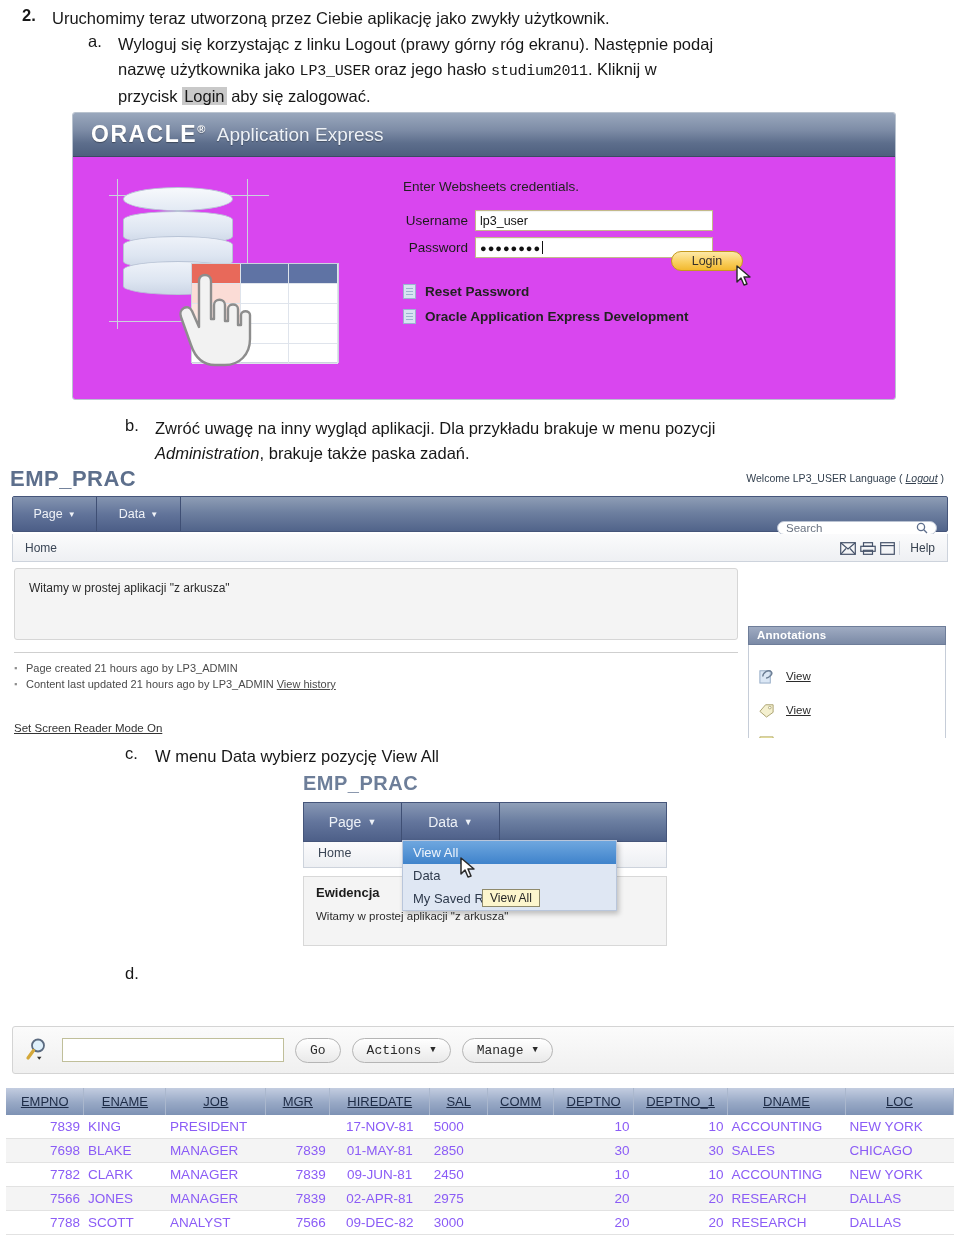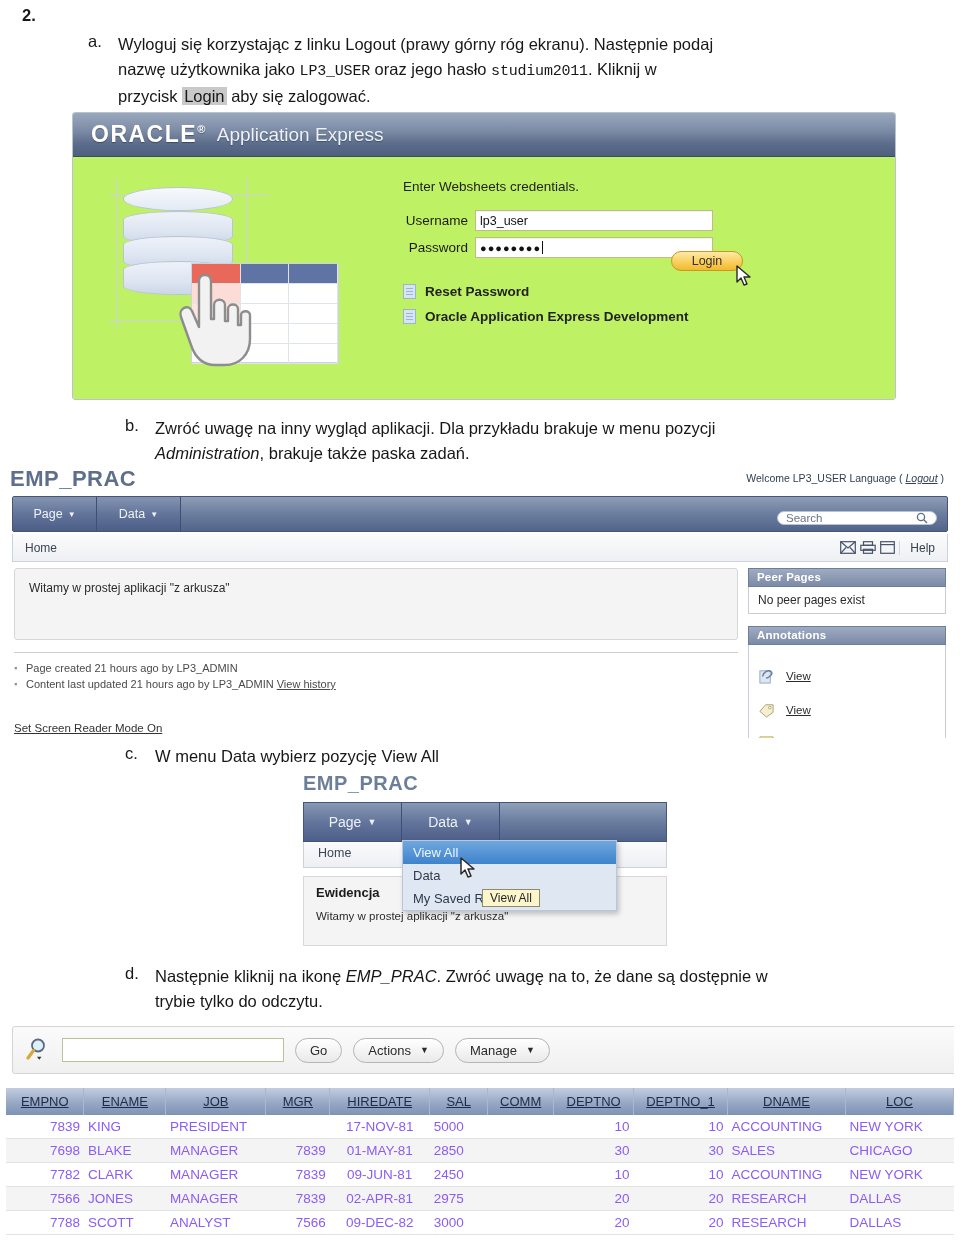--- a/index.html
+++ b/index.html
@@ -44,21 +44,21 @@
   .oracle-logo {
     color:#ffffff; font-size:23px; font-weight:bold; letter-spacing:1.5px;
     font-family:"Liberation Sans", sans-serif;
     text-shadow:0 1px 1px rgba(0,0,0,.35);
   }
   .oracle-logo sup { font-size:11px; vertical-align:super; }
   .apex-title {
     color:#eef2f7; font-size:19px; margin-left:10px; font-weight:400;
     text-shadow:0 1px 1px rgba(0,0,0,.3);
   }
-  .apex-body { position:relative; height:243px; background:#bef264; }
+  .apex-body { position:relative; height:243px; background:#d946ef; }
 
   
   .db-art { position:absolute; left:22px; top:14px; width:260px; height:200px; }
   .cyl { position:absolute; left:28px; top:16px; width:110px; }
   .cyl-seg {
     width:110px; height:34px; border:1px solid #b9c4d6;
     background:linear-gradient(180deg,#eef2f9 0%, #dde5f1 60%, #ccd6e6 100%);
     border-radius:50% / 26%;
     margin-bottom:-9px;
   }
@@ -131,34 +131,34 @@
     display:flex; align-items:stretch;
   }
   .ws-tab {
     width:84px; display:flex; align-items:center; justify-content:center;
     color:#f0f3f8; font-size:12.5px;
     background:linear-gradient(180deg,#8494b0 0%, #62749a 50%, #4c5e87 100%);
     border-right:1px solid #3f4f74;
   }
   .ws-tab .car { margin-left:5px; font-size:8px; }
   .ws-search {
-    position:absolute; right:10px; top:14px; width:160px; height:14px;
+    position:absolute; right:10px; top:24px; width:160px; height:14px;
     background:#ffffff; border:1px solid #b9c2d2; border-radius:11px;
     display:flex; align-items:flex-start; padding:0 8px;
     font-size:11.5px; color:#6a7382;
   }
   .ws-search .mag { margin-left:auto; }
   .ws-breadcrumb {
     position:absolute; left:6px; top:68px; right:6px; height:28px;
     background:linear-gradient(180deg,#fbfbfc,#eef0f3);
     border:1px solid #cdd3dc; border-top:none;
     display:flex; align-items:center; padding:0 12px;
     font-size:12px; color:#3b4656;
   }
-  .bc-right { margin-left:auto; display:flex; align-items:center; gap:4px; }
+  .bc-right { margin-left:auto; display:flex; align-items:flex-end; gap:4px; }
   .bc-help { font-size:12px; color:#36414f; padding-left:10px; border-left:1px solid #d3d8e0; }
 
   .ws-content {
     position:absolute; left:8px; top:102px; width:724px; height:72px;
     background:#f4f4f4; border:1px solid #d6d6d6; border-radius:3px; padding:12px 14px;
   }
   .ws-content h3 { margin:0 0 12px 0; font-size:13.5px; color:#1b1b1b; font-weight:bold; }
   .ws-content p  { margin:0; font-size:12px; color:#2b2b2b; }
 
   .ws-meta { position:absolute; left:8px; top:186px; width:724px; }
@@ -243,21 +243,21 @@
     display:flex; align-items:center; padding:0 12px; gap:11px;
   }
   .mag-icon { width:26px; height:26px; position:relative; }
   .ir-input {
     width:222px; height:24px; border:1px solid #c0bf9a; background:#fff;
   }
   .ir-btn {
     height:25px; border:1px solid #b5b5b5; border-radius:13px;
     background:linear-gradient(180deg,#ffffff,#e9e9e9);
     font-size:13px; color:#2b2b2b;
-    display:flex; align-items:center; justify-content:center; padding:0 14px; gap:9px;
+    display:flex; align-items:center; justify-content:center; padding:0 14px; gap:9px;font-family:Liberation Mono, monospace;
   }
   .ir-btn .car { font-size:9px; }
 
   .ir-table { position:absolute; left:0; top:62px; width:948px; border-collapse:collapse; }
   .ir-table th {
     background:linear-gradient(180deg,#c3cde0 0%, #97a8c5 55%, #7e92b4 100%);
     color:#1d2b46; font-size:13px; font-weight:normal; text-decoration:underline;
     padding:6px 4px; border-right:1px solid #aab7cd; white-space:nowrap;
   }
   .ir-table td {
@@ -268,20 +268,21 @@
   .num { text-align:right; }
   .ctr { text-align:center; }
   .lft { text-align:left; }
 </style>
 </head>
 <body>
 
 <div class="page">
 
   <div class="instr-num" style="left:22px; top:6px;">2.</div>
+  <div class="instr-body" style="left:52px; top:6px; width:880px;">Uruchomimy teraz utworzoną przez Ciebie aplikację jako zwykły użytkownik.</div>
 
   <div class="sub-letter" style="left:88px; top:32px;">a.</div>
   <div class="instr-body" style="left:118px; top:32px; width:828px;">
     <span>Wyloguj się korzystając z linku Logout (prawy górny róg ekranu). Następnie podaj</span><br>
     <span>nazwę użytkownika jako </span><span class="mono">LP3_USER</span><span> oraz jego hasło </span><span class="mono">studium2011</span><span>. Kliknij w</span><br>
     <span>przycisk </span><span class="hl">Login</span><span> aby się zalogować.</span>
   </div>
 
   <div class="shot" id="apex-login">
 
@@ -432,26 +433,20 @@
     <div class="ws-meta">
       <div class="rule"></div>
       <ul style="margin:0; padding:0;">
         <li>Page created 21 hours ago by LP3_ADMIN</li>
         <li><span>Content last updated 21 hours ago by LP3_ADMIN </span><u>View history</u></li>
       </ul>
     </div>
 
     <div class="ws-srmode">Set Screen Reader Mode On</div>
 
-    <div class="side-panel" style="left:742px; top:102px;">
-      <div class="panel-head">Peer Pages</div>
-      <div class="panel-body">
-        <div class="ptxt">No peer pages exist</div>
-      </div>
-    </div>
 
     <div class="side-panel" style="left:742px; top:160px;">
       <div class="panel-head">Annotations</div>
       <div class="panel-body" style="padding:5px 9px 7px;">
         <div class="ann-row">
           <svg class="ann-ico" viewBox="0 0 18 18">
             <rect x="2" y="4" width="11" height="13" fill="#dbe7f5" stroke="#93a9c4" stroke-width="1"></rect>
             <path d="M5 10 C5 6 11 2 14 5 C16.5 7.5 11 12 8.5 11.5" fill="none" stroke="#6d7f96" stroke-width="1.5"></path>
           </svg>
           <u>View</u>
@@ -504,24 +499,20 @@
       <div class="dm-item">My Saved Reports</div>
     </div>
 
     <div class="dm-tooltip">View All</div>
     <svg class="dm-cursor" viewBox="0 0 16 22">
       <path d="M1 1 L1 17 L5 13 L8 20 L11 19 L8 12 L14 12 Z" fill="#ffffff" stroke="#2a2a2a" stroke-width="1.5" stroke-linejoin="round"></path>
     </svg>
   </div>
 
   <div class="sub-letter" style="left:125px; top:964px;">d.</div>
-  <div class="instr-body" style="left:155px; top:964px; width:800px;">
-    <span>Następnie kliknij na ikonę </span><span class="ital">EMP_PRAC</span><span>.  Zwróć uwagę na to, że dane są dostępnie w</span><br>
-    <span>trybie tylko do odczytu.</span>
-  </div>
 
   <div class="shot" id="ir-shot">
 
     <div class="ir-toolbar">
       <svg class="mag-icon" viewBox="0 0 26 26">
         <circle cx="13" cy="8.5" r="6" fill="#dff0fb" stroke="#5b6b80" stroke-width="1.8"></circle>
         <line x1="8.5" y1="13.5" x2="3" y2="21" stroke="#d4a83a" stroke-width="3.2" stroke-linecap="round"></line>
         <path d="M16 21 L22 21 L19 25 Z" fill="#333" transform="translate(-6,-2) scale(0.75) translate(8,8)"></path>
       </svg>
       <div class="ir-input"><span></span></div>

